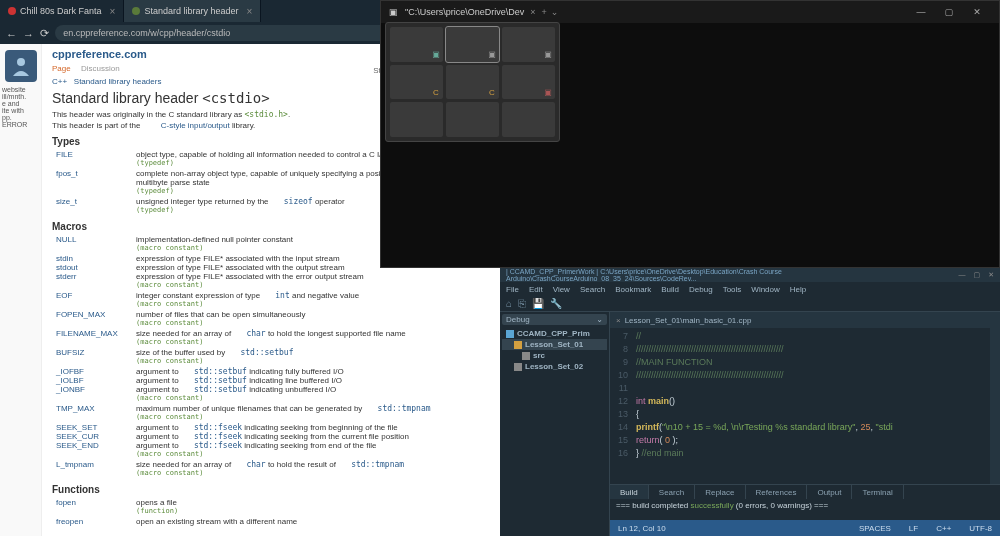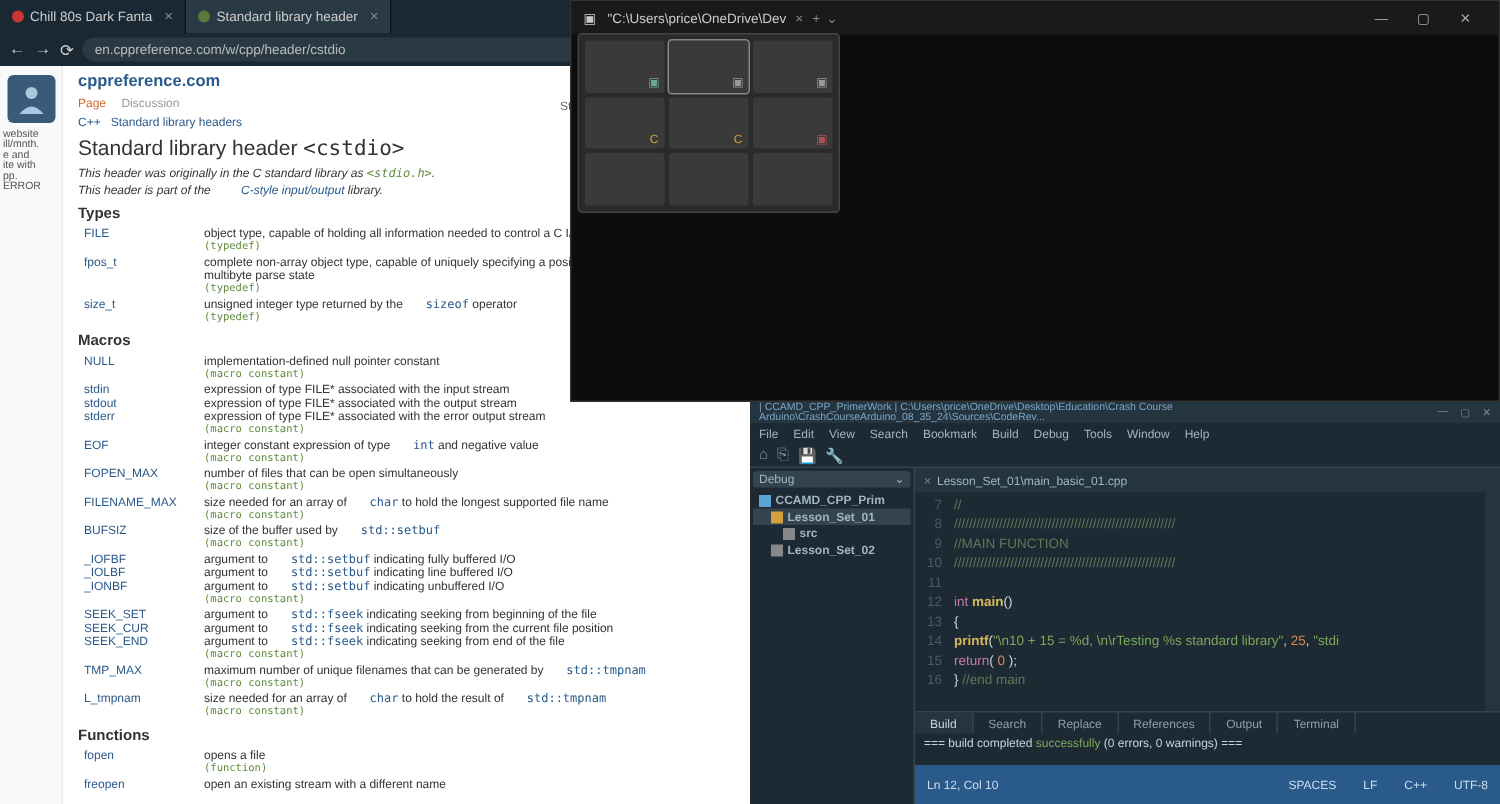--- a/index.html
+++ b/index.html
@@ -29,21 +29,21 @@
 .topright { float:right; font-size:8px; color:#2a5a8a; }
 .pagetabs { font-size:8px; color:#999; margin:4px 0; }
 .pagetabs span { margin-right:8px; }
 .pagetabs .sel { color:#d4682a; }
 .revision { float:right; font-size:8px; color:#666; }
 .revision select { font-size:8px; height:13px; }
 .crumb { font-size:8px; margin:2px 0 4px; }
 .crumb a { color:#2a5a8a; text-decoration:none; }
 h1 { font-size:14px; font-weight:normal; margin:2px 0 4px; }
 h1 .mono { font-family:monospace; color:#333; }
-.desc { font-size:8px; color:#333; margin-bottom:2px;font-style:italic; }
+.desc { font-size:8px; color:#333; margin-bottom:2px; }
 .desc .mono { font-family:monospace; color:#5c8c3c; }
 .desc a { color:#2a5a8a; text-decoration:none;padding-left:18px; }
 h2 { font-size:10px; font-weight:bold; margin:6px 0 2px; color:#333; }
 h3 { font-size:8px; color:#333; margin:4px 0 2px; }
 table.api { width:100%; font-size:8px; border-collapse:collapse; }
 table.api td { padding:1px 4px; vertical-align:top; }
 table.api td.name { width:80px; font-family:monospace; color:#2a5a8a; font-size:8px; }
 table.api td.name a { color:#2a5a8a; text-decoration:none; }
 table.api td.info { color:#333; }
 table.api .tag { color:#5c8c3c; font-size:7px; font-family:monospace; display:block; }
@@ -90,21 +90,21 @@
 .c-str { color:#7aa85a; }
 .c-num { color:#d48a5a; }
 .c-op { color:#c8d4dc; }
 .minimap { width:10px; background:#253540; }
 .ide-bottom { height:36px; background:#1e2a33; border-top:1px solid #34444f; }
 .btab { height:14px; display:flex; font-size:8px; color:#8aa0b0; }
 .btab span { padding:0 10px; border-right:1px solid #34444f; display:flex; align-items:center; }
 .btab span.sel { background:#253540; color:#c8d4dc; }
 .bout { padding:2px 6px; font-family:Consolas,monospace; font-size:8px; color:#c8d4dc; }
 .bout .succ { color:#7aa85a; }
-.ide-status { height:26px; background:#2a5a8a; font-size:8px; color:#cde; display:flex; align-items:center; padding:0 8px; gap:20px; }
+.ide-status { height:16px; background:#2a5a8a; font-size:8px; color:#cde; display:flex; align-items:center; padding:0 8px; gap:20px; }
 .ide-status .r { margin-left:auto; display:flex; gap:18px; }
 </style>
 </head>
 <body>
 
 <div class="browser">
   <div class="tabbar">
     <div id="tabs-host" style="display: flex;">
         <div class="tab">
           <span class="tab-ico" style="background:#cc3333"></span>
@@ -214,26 +214,26 @@
             </tr>
             <tr>
               <td class="name"><a>BUFSIZ</a></td>
               <td class="info">size of the buffer used by <span class="kw">std::setbuf</span><span class="tag">(macro constant)</span></td>
             </tr>
             <tr>
               <td class="name"><a>_IOFBF</a><br><a>_IOLBF</a><br><a>_IONBF</a></td>
               <td class="info">argument to <span class="kw">std::setbuf</span> indicating fully buffered I/O<br>argument to <span class="kw">std::setbuf</span> indicating line buffered I/O<br>argument to <span class="kw">std::setbuf</span> indicating unbuffered I/O<span class="tag">(macro constant)</span></td>
             </tr>
             <tr>
+              <td class="name"><a>TMP_MAX</a></td>
+              <td class="info">maximum number of unique filenames that can be generated by <span class="kw">std::tmpnam</span><span class="tag">(macro constant)</span></td>
+            </tr>
+            <tr>
               <td class="name"><a>SEEK_SET</a><br><a>SEEK_CUR</a><br><a>SEEK_END</a></td>
               <td class="info">argument to <span class="kw">std::fseek</span> indicating seeking from beginning of the file<br>argument to <span class="kw">std::fseek</span> indicating seeking from the current file position<br>argument to <span class="kw">std::fseek</span> indicating seeking from end of the file<span class="tag">(macro constant)</span></td>
-            </tr>
-            <tr>
-              <td class="name"><a>TMP_MAX</a></td>
-              <td class="info">maximum number of unique filenames that can be generated by <span class="kw">std::tmpnam</span><span class="tag">(macro constant)</span></td>
             </tr>
             <tr>
               <td class="name"><a>L_tmpnam</a></td>
               <td class="info">size needed for an array of <span class="kw">char</span> to hold the result of <span class="kw">std::tmpnam</span><span class="tag">(macro constant)</span></td>
             </tr>
           </tbody>
         </table>
       <h2>Functions</h2>
       <table class="api" id="funcs-table">
           <tbody>

